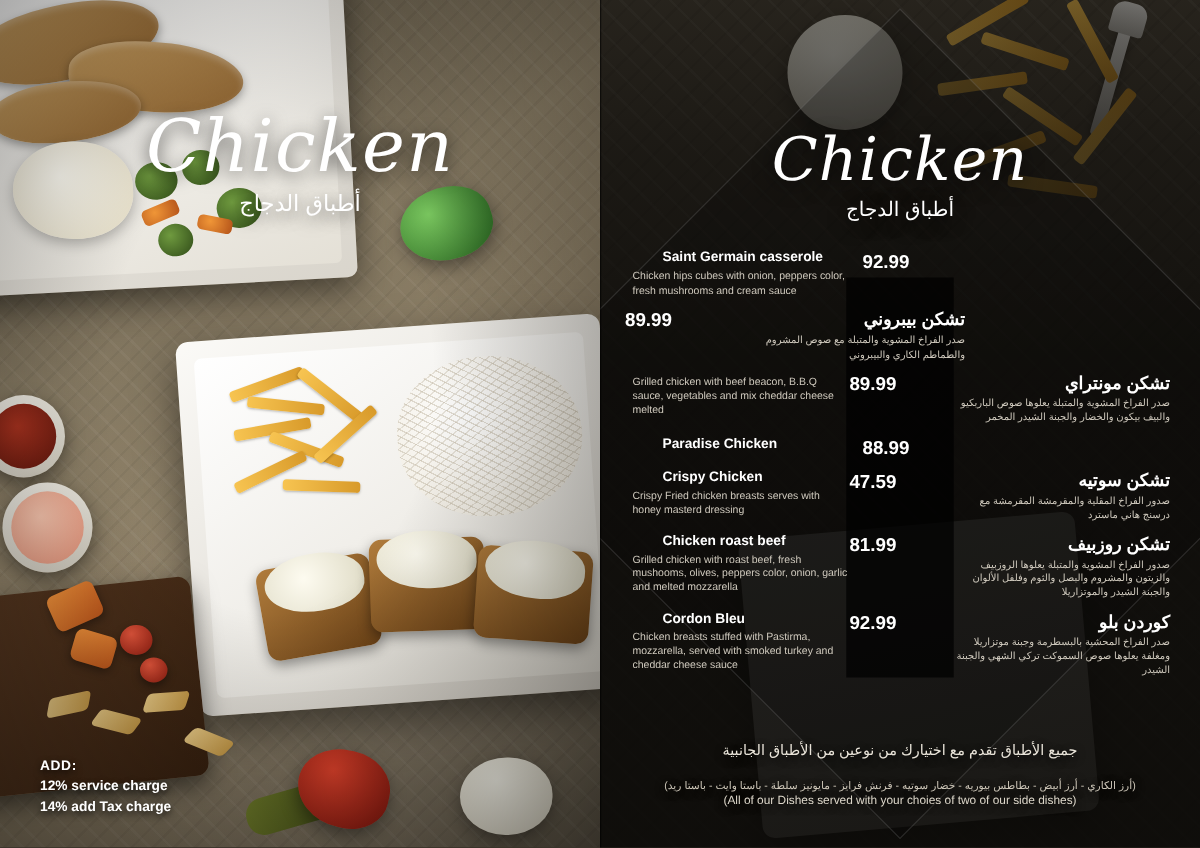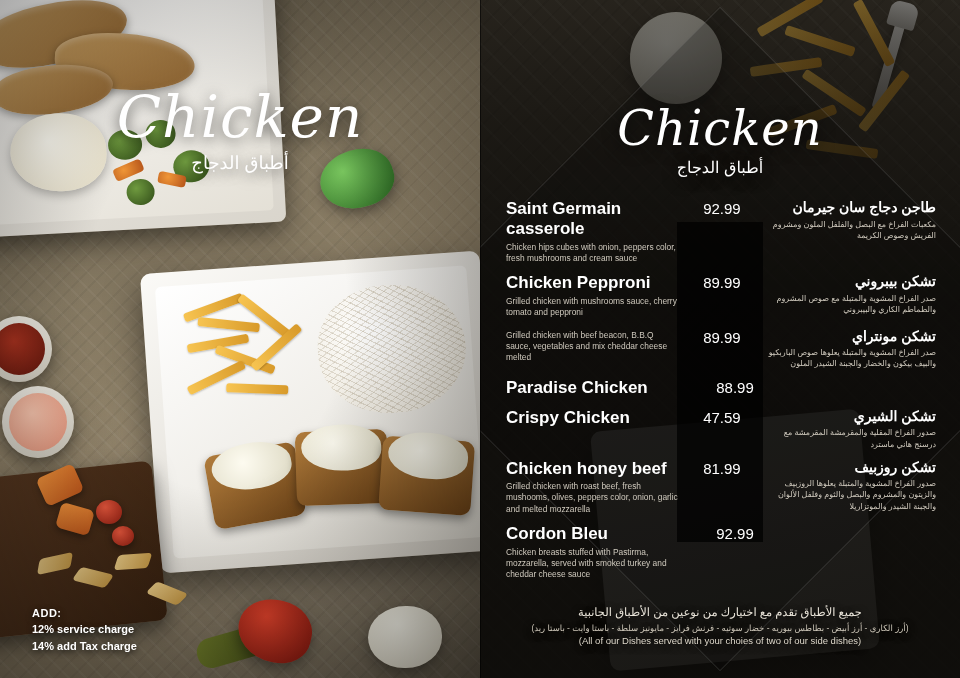--- a/index.html
+++ b/index.html
@@ -331,37 +331,38 @@
   .item {
     display: flex;
     align-items: flex-start;
     margin-bottom: 9px;
     position: relative;
     z-index: 6;
   }
   .col-en { width: 190px; padding-left: 6px; }
   .col-price {
     width: 90px;
-    text-align: center;
+    text-align: left;
     font-size: 15px;
-    font-weight: normal;
+    font-weight: bold;
     color: #ffffff;
     padding-top: 1px;
   }
   .col-ar {
     width: 186px;
     text-align: right;
     direction: rtl;
     padding-right: 4px;
   }
   .name-en {
-    font-size: 17px;
+    font-size: 11px;
     font-weight: bold;
     color: #ffffff;
     line-height: 1.2;
+    margin-left: 24px;
   }
   .desc-en {
     font-size: 8.4px;
     color: #cfc9bd;
     line-height: 1.35;
     margin-top: 2px;
   }
   .name-ar {
     font-size: 14px;
     font-weight: bold;
@@ -377,21 +378,21 @@
 
   .footer-note {
     position: absolute;
     left: 0; right: 0; bottom: 32px;
     text-align: center;
     color: #e9e4d9;
     z-index: 6;
     text-shadow: 0 2px 8px rgba(0,0,0,.9);
   }
   .footer-note .fn-ar1 { font-size: 11.5px; direction: rtl; display: block; }
-  .footer-note .fn-ar2 { font-size: 8.5px; direction: rtl; display: block; margin-top: 4px; color: #cdc6b8; }
+  .footer-note .fn-ar2 { font-size: 8.5px; direction: rtl; display: block; margin-top: 16px; color: #cdc6b8; }
   .footer-note .fn-en { font-size: 9.5px; display: block; margin-top: 2px; color: #ddd7ca; }
 
   .divider {
     position: absolute;
     left: 480px; top: 0; width: 1px; height: 678px;
     background: rgba(0,0,0,.55);
     z-index: 10;
   }
 </style>
 </head>
@@ -504,85 +505,82 @@
       </div>
 
       <div class="menu">
 
         <div class="item">
           <div class="col-en">
             <div class="name-en">Saint Germain casserole</div>
             <div class="desc-en">Chicken hips cubes with onion, peppers color, fresh mushrooms and cream sauce</div>
           </div>
           <div class="col-price">92.99</div>
-          <div class="col-ar">
-            <div class="name-ar">طاجن دجاج سان جيرمان</div>
-            <div class="desc-ar">مكعبات الفراخ مع البصل والفلفل الملون ومشروم الفريش وصوص الكريمة</div>
-          </div>
-        </div>
-
-        <div class="item">
-          <div class="col-en">
-            <div class="name-en">Chicken Pepproni</div>
-            <div class="desc-en">Grilled chicken with mushrooms sauce, cherry tomato and pepproni</div>
-          </div>
+        </div>
+
+        <div class="item">
           <div class="col-price">89.99</div>
           <div class="col-ar">
             <div class="name-ar">تشكن بيبروني</div>
             <div class="desc-ar">صدر الفراخ المشوية والمتبلة مع صوص المشروم والطماطم الكاري والبيبروني</div>
           </div>
         </div>
 
         <div class="item">
           <div class="col-en">
             <div class="desc-en">Grilled chicken with beef beacon, B.B.Q sauce, vegetables and mix cheddar cheese melted</div>
           </div>
           <div class="col-price">89.99</div>
           <div class="col-ar">
             <div class="name-ar">تشكن مونتراي</div>
-            <div class="desc-ar">صدر الفراخ المشوية والمتبلة يعلوها صوص الباربكيو والبيف بيكون والخضار والجبنة الشيدر الملون</div>
+            <div class="desc-ar">صدر الفراخ المشوية والمتبلة يعلوها صوص الباربكيو والبيف بيكون والخضار والجبنة الشيدر المخمر</div>
           </div>
         </div>
 
         <div class="item">
           <div class="col-en">
             <div class="name-en">Paradise Chicken</div>
           </div>
           <div class="col-price">88.99</div>
         </div>
 
         <div class="item">
           <div class="col-en">
             <div class="name-en">Crispy Chicken</div>
+            <div class="desc-en">Crispy Fried chicken breasts serves with honey masterd dressing</div>
           </div>
           <div class="col-price">47.59</div>
           <div class="col-ar">
-            <div class="name-ar">تشكن الشيري</div>
+            <div class="name-ar">تشكن سوتيه</div>
             <div class="desc-ar">صدور الفراخ المقلية والمقرمشة المقرمشة مع درسنج هاني ماسترد</div>
           </div>
         </div>
 
         <div class="item">
           <div class="col-en">
-            <div class="name-en">Chicken honey beef</div>
+            <div class="name-en">Chicken roast beef</div>
             <div class="desc-en">Grilled chicken with roast beef, fresh mushooms, olives, peppers color, onion, garlic and melted mozzarella</div>
           </div>
           <div class="col-price">81.99</div>
           <div class="col-ar">
             <div class="name-ar">تشكن روزبيف</div>
             <div class="desc-ar">صدور الفراخ المشوية والمتبلة يعلوها الروزبيف والزيتون والمشروم والبصل والثوم وفلفل الألوان والجبنة الشيدر والموتزاريلا</div>
           </div>
         </div>
 
         <div class="item">
           <div class="col-en">
             <div class="name-en">Cordon Bleu</div>
             <div class="desc-en">Chicken breasts stuffed with Pastirma, mozzarella, served with smoked turkey and cheddar cheese sauce</div>
           </div>
           <div class="col-price">92.99</div>
+          <div class="col-ar">
+            <div class="name-ar">كوردن بلو</div>
+            <div class="desc-ar">صدر الفراخ المحشية بالبسطرمة وجبنة موتزاريلا ومغلفة يعلوها صوص السموكت تركي الشهي والجبنة الشيدر</div>
+          </div>
         </div>
 
       </div>
 
       <div class="footer-note">
         <span class="fn-ar1">جميع الأطباق تقدم مع اختيارك من نوعين من الأطباق الجانبية</span>
         <span class="fn-ar2">(أرز الكاري - أرز أبيض - بطاطس بيوريه - خضار سوتيه - فرنش فرايز - مايونيز سلطة - باستا وايت - باستا ريد)</span>
         <span class="fn-en">(All of our Dishes served with your choies of two of our side dishes)</span>
       </div>
     </div>

